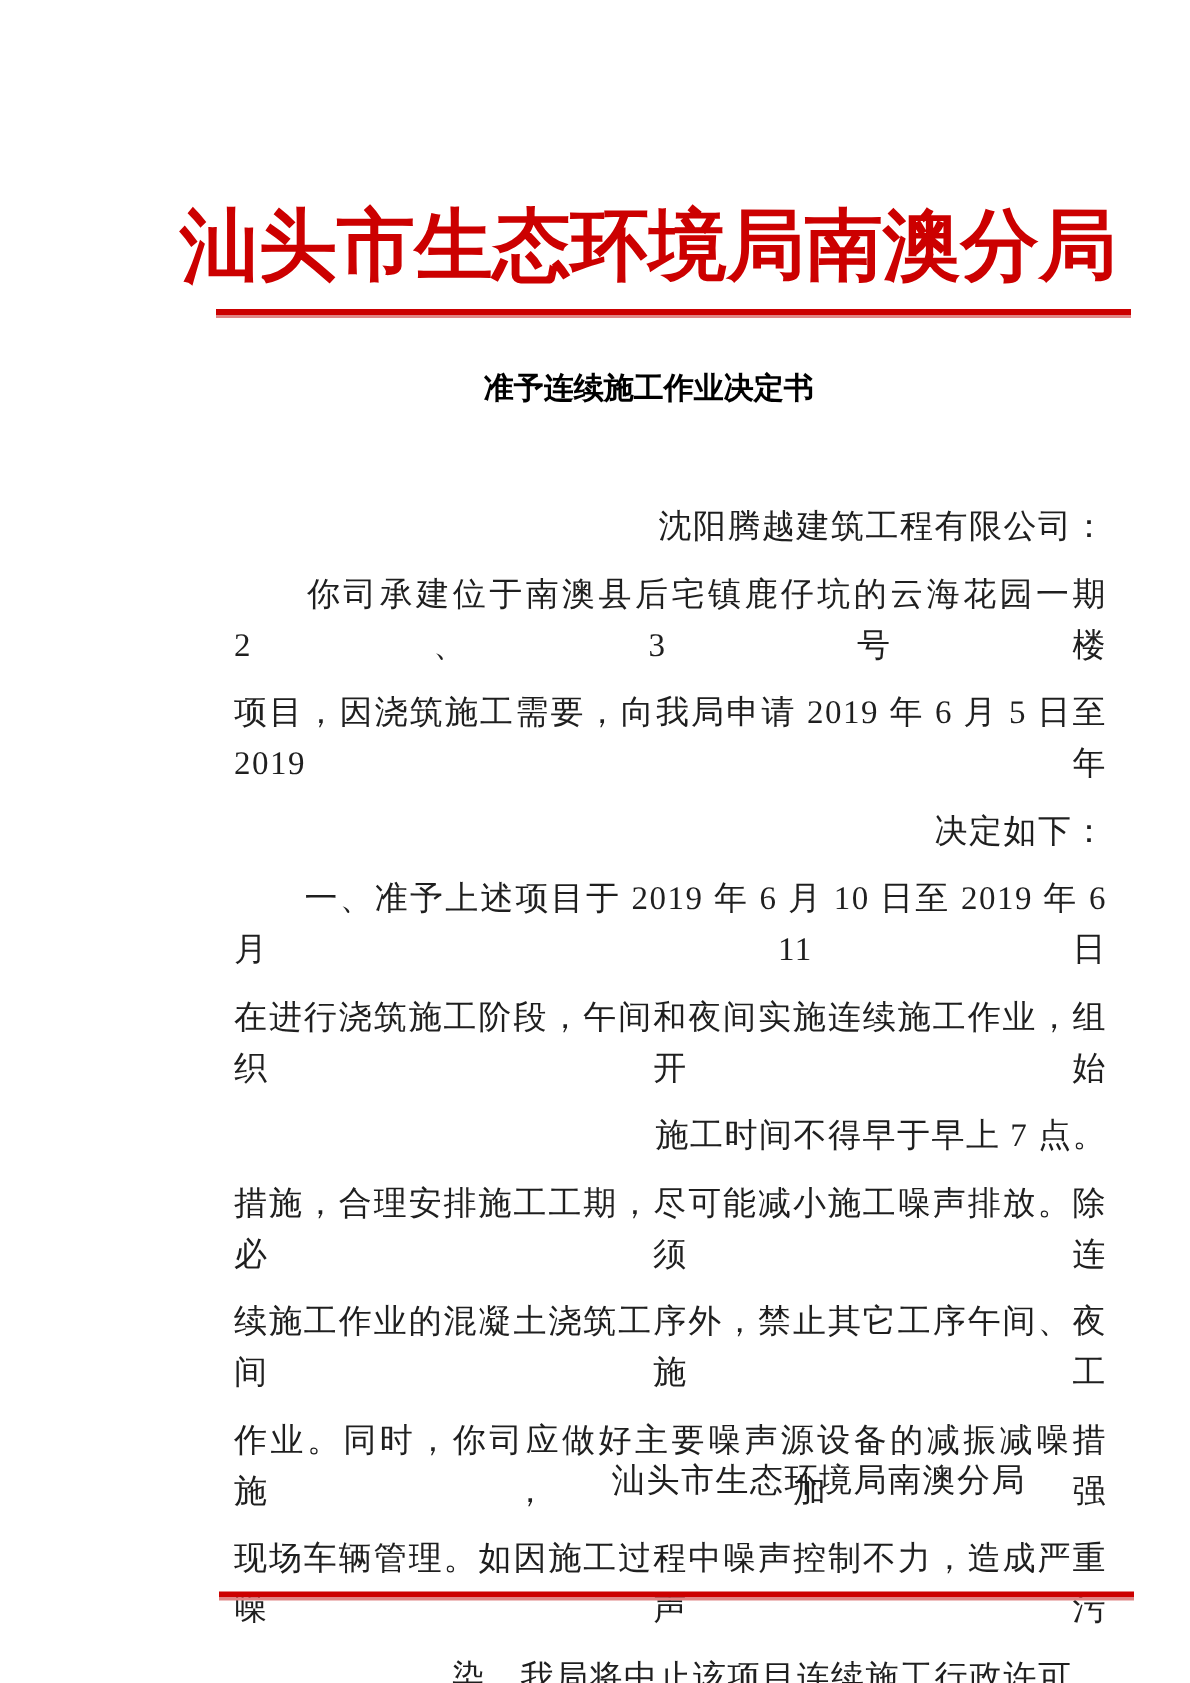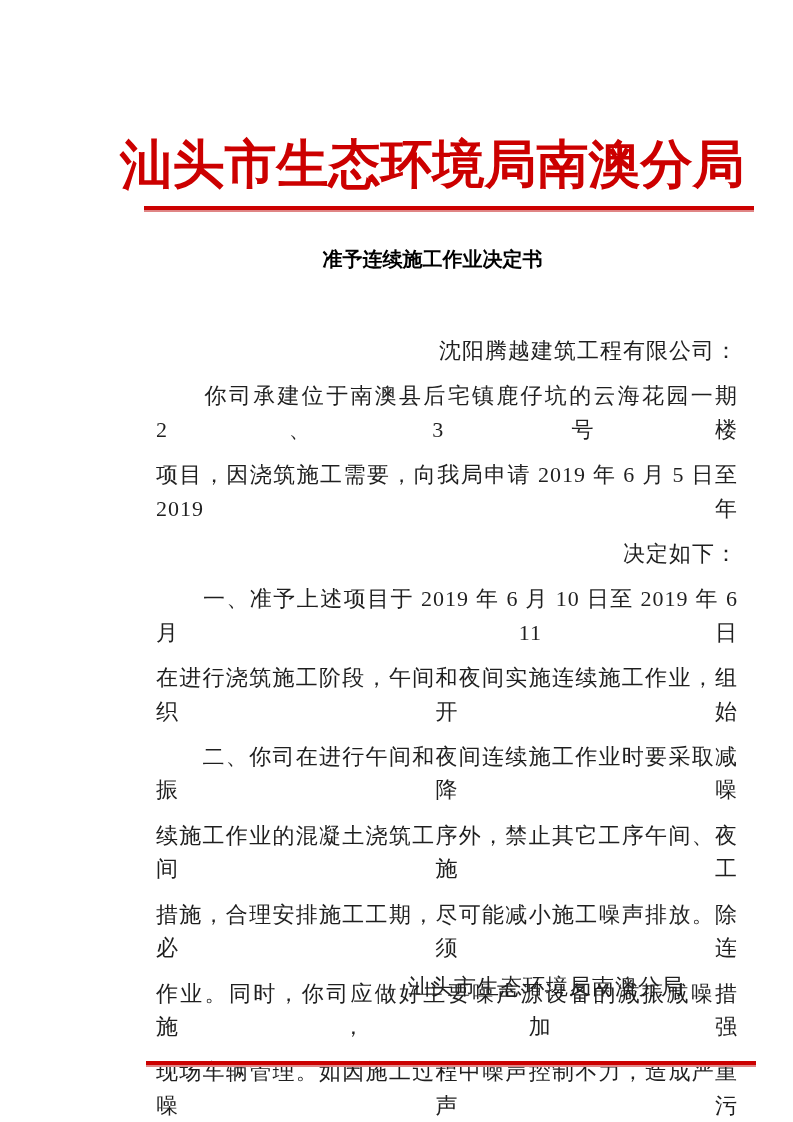--- a/index.html
+++ b/index.html
@@ -92,23 +92,23 @@
 
   <div class="doc-title">准予连续施工作业决定书</div>
 
   <div class="doc-body">
       <div class="doc-line">沈阳腾越建筑工程有限公司：</div>
       <div class="doc-line fill">　　你司承建位于南澳县后宅镇鹿仔坑的云海花园一期 2、3 号楼</div>
       <div class="doc-line fill">项目，因浇筑施工需要，向我局申请 2019 年 6 月 5 日至 2019 年</div>
       <div class="doc-line">决定如下：</div>
       <div class="doc-line fill">　　一、准予上述项目于 2019 年 6 月 10 日至 2019 年 6 月 11 日</div>
       <div class="doc-line fill">在进行浇筑施工阶段，午间和夜间实施连续施工作业，组织开始</div>
-      <div class="doc-line fill">　　二、你司在进行午间和夜间连续施工作业时要采取减振降噪</div>
+      <div class="doc-line">施工时间不得早于早上 7 点。</div>
+      <div class="doc-line fill">措施，合理安排施工工期，尽可能减小施工噪声排放。除必须连</div>
       <div class="doc-line fill">续施工作业的混凝土浇筑工序外，禁止其它工序午间、夜间施工</div>
-      <div class="doc-line fill">措施，合理安排施工工期，尽可能减小施工噪声排放。除必须连</div>
       <div class="doc-line fill">作业。同时，你司应做好主要噪声源设备的减振减噪措施，加强</div>
       <div class="doc-line fill">现场车辆管理。如因施工过程中噪声控制不力，造成严重噪声污</div>
       <div class="doc-line">染，我局将中止该项目连续施工行政许可。</div>
     </div>
 
   <div class="signature-block">
     <div class="signature">汕头市生态环境局南澳分局</div>
   </div>
 
   <div class="double-rule bottom"></div>

